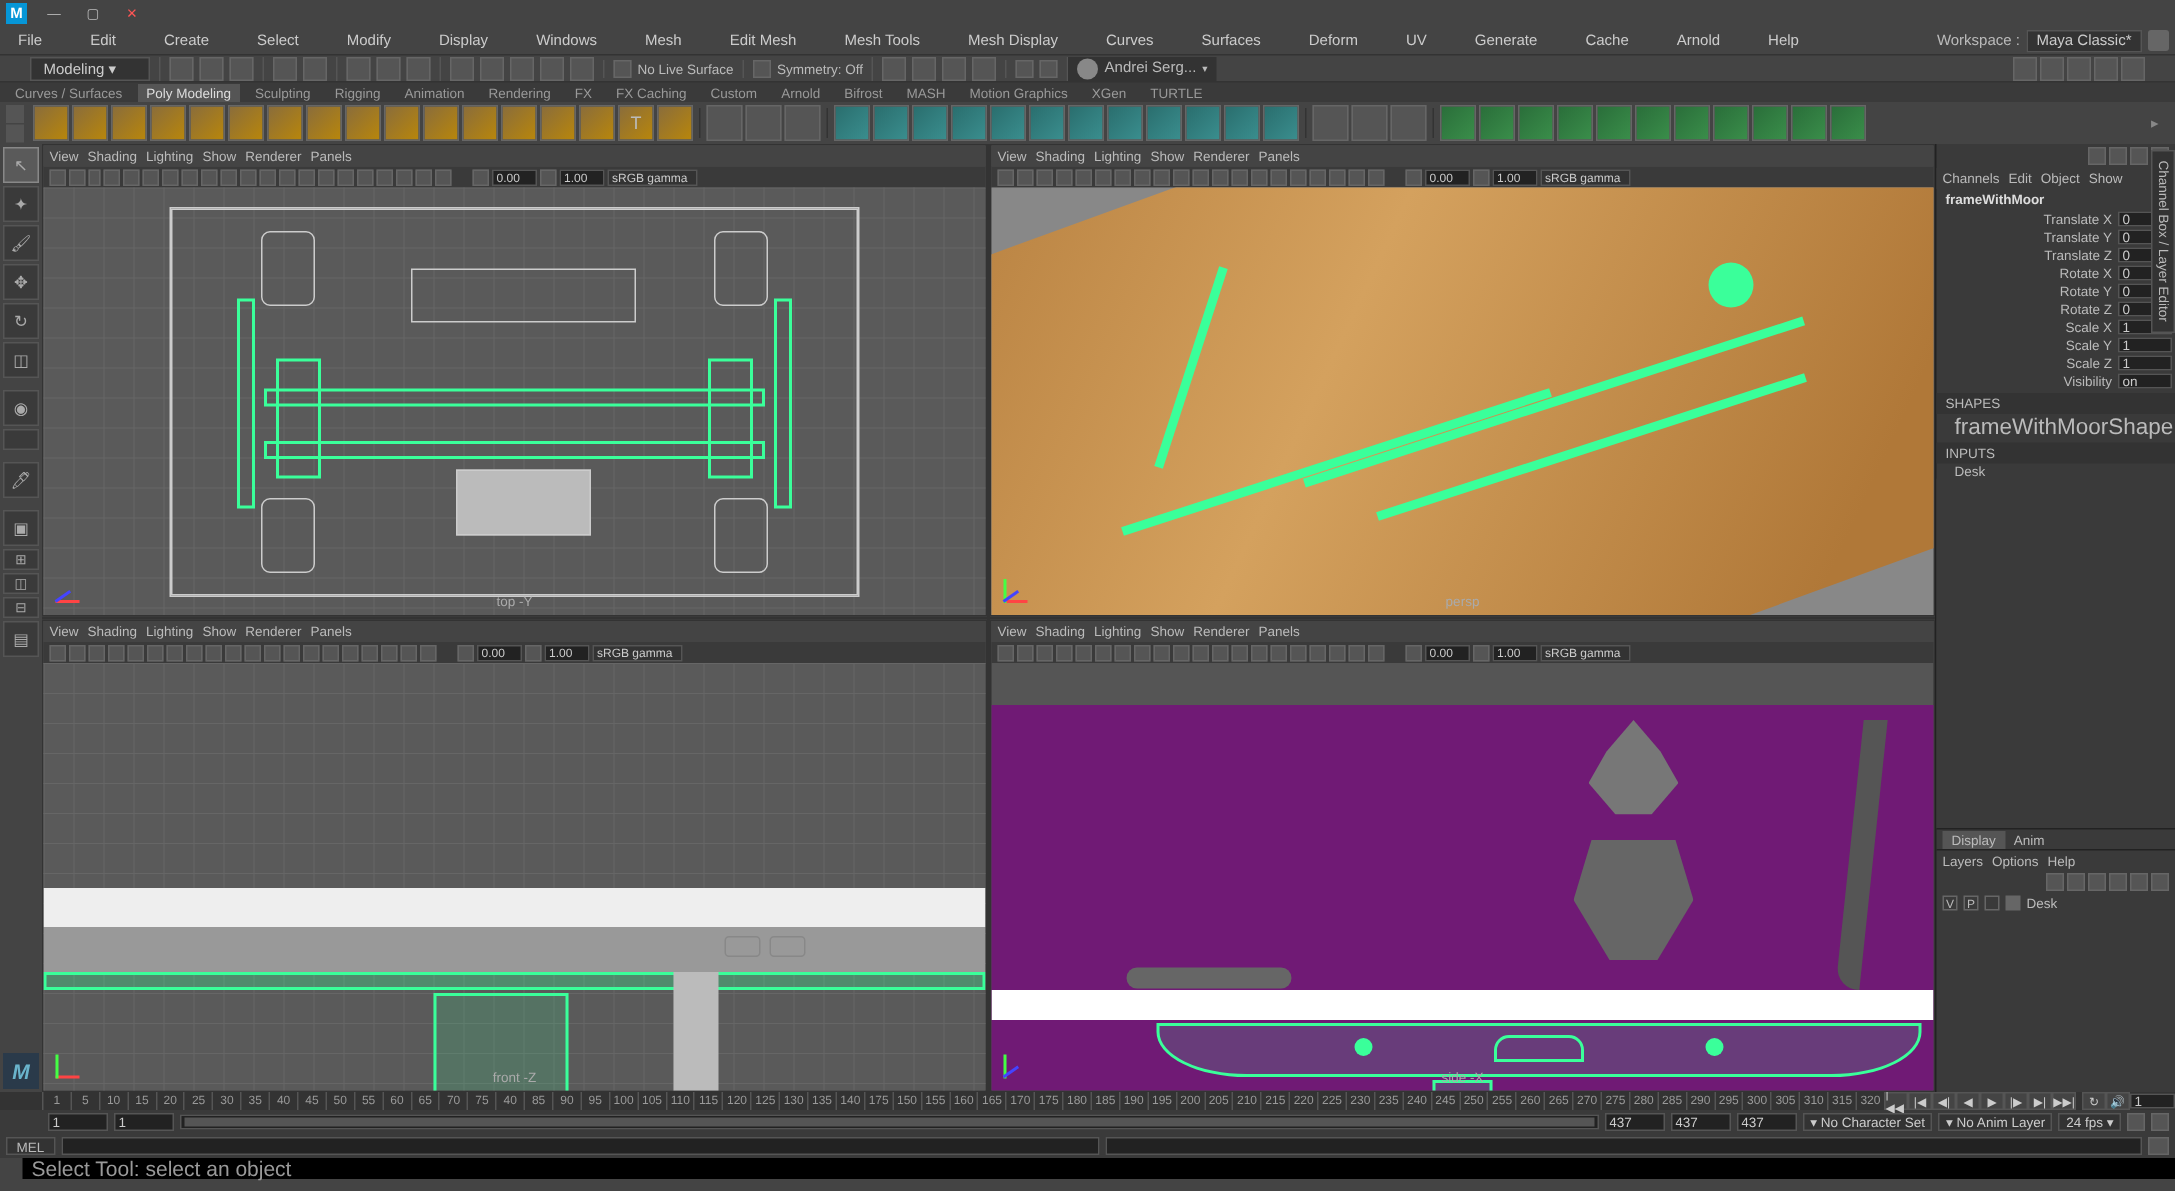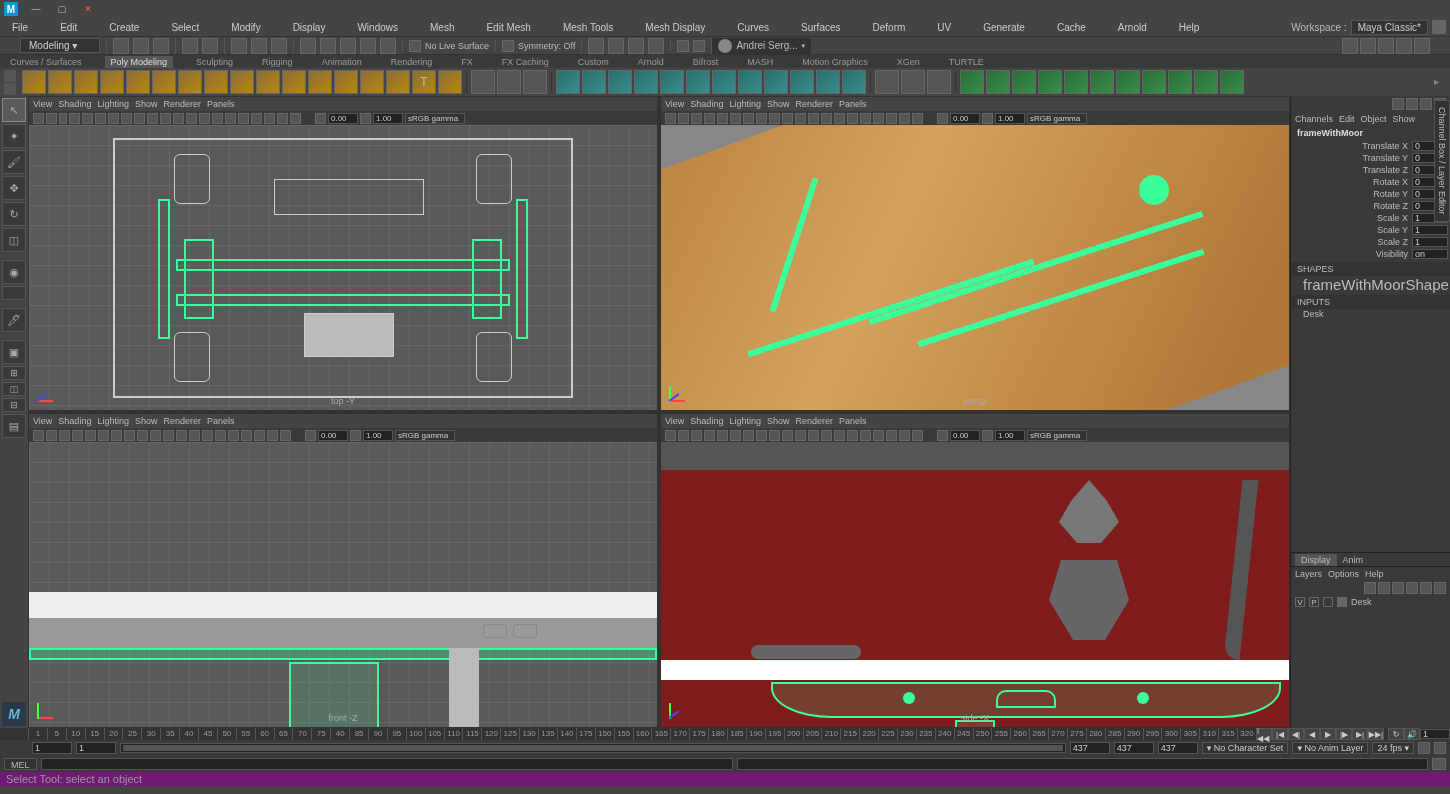--- a/index.html
+++ b/index.html
@@ -19,21 +19,21 @@
 .lock-icon { width: 14px; height: 14px; background: #666; border-radius: 2px; }
 
 .status-line { height: 18px; background: #444444; display: flex; align-items: center; padding: 0 20px; gap: 6px; border-top: 1px solid #333; }
 .mode-select { background: #333; border: 1px solid #555; color: #ccc; padding: 1px 8px; font-size: 10px; min-width: 80px; }
 .status-icon { width: 16px; height: 16px; background: #555; border: 1px solid #666; cursor: pointer; }
 .status-icon.small { width: 12px; height: 12px; }
 .sym-group { display: flex; align-items: center; gap: 4px; border-left: 1px solid #555; padding-left: 6px; }
 .user-badge { display: flex; align-items: center; gap: 4px; background: #333; padding: 1px 6px; }
 .user-avatar { width: 14px; height: 14px; background: #888; border-radius: 50%; }
 
-.shelf-tabs { height: 14px; background: #3a3a3a; display: flex; align-items: center; padding: 0 4px; gap: 17px; border-top: 1px solid #333; }
+.shelf-tabs { height: 14px; background: #3a3a3a; display: flex; align-items: center; padding: 0 4px; gap: 4px; border-top: 1px solid #333; }
 .shelf-tab { padding: 1px 6px; font-size: 9px; color: #999; cursor: pointer; background: #3a3a3a; }
 .shelf-tab.active { background: #555; color: #ddd; }
 
 .shelf { height: 28px; background: #444444; display: flex; align-items: center; padding: 2px 4px; gap: 2px; position: relative; }
 .shelf-icons-left { display: flex; flex-direction: column; gap: 1px; margin-right: 4px; }
 .shelf-small-icon { width: 12px; height: 12px; background: #555; }
 .shelf-btn { width: 24px; height: 24px; background: #555; border: 1px solid #666; cursor: pointer; display: flex; align-items: center; justify-content: center; font-size: 12px; }
 .shelf-btn.gold { background: linear-gradient(135deg, #8a6d3b, #b8860b); }
 .shelf-btn.teal { background: linear-gradient(135deg, #2a6e6e, #3a8e8e); }
 .shelf-btn.green { background: linear-gradient(135deg, #2a6e3a, #3a8e4a); }
@@ -53,21 +53,21 @@
 .viewport { background: #555; display: flex; flex-direction: column; position: relative; border: 1px solid #333; }
 .vp-menu { height: 14px; background: #444; display: flex; align-items: center; padding: 0 4px; gap: 6px; font-size: 9px; }
 .vp-menu span { cursor: pointer; color: #bbb; }
 .vp-toolbar { height: 14px; background: #3a3a3a; display: flex; align-items: center; padding: 0 4px; gap: 2px; }
 .vp-tool-icon { width: 11px; height: 11px; background: #555; border: 1px solid #666; cursor: pointer; }
 .vp-tool-icon.sm { width: 8px; }
 .vp-input { width: 30px; height: 11px; background: #222; border: 1px solid #555; color: #ccc; font-size: 8px; padding: 0 2px; }
 .vp-select { height: 11px; background: #333; border: 1px solid #555; color: #ccc; font-size: 8px; padding: 0 2px; min-width: 60px; }
 .vp-canvas { flex: 1; background: #5a5a5a; position: relative; overflow: hidden; }
 .vp-canvas.grid-bg { background: #5a5a5a; background-image: linear-gradient(#666 1px, transparent 1px), linear-gradient(90deg, #666 1px, transparent 1px); background-size: 20px 20px; }
-.vp-canvas.render-bg { background: #7f1d1d; margin-top: 28px; }
+.vp-canvas.render-bg { background: #701a75; margin-top: 28px; }
 .vp-label { position: absolute; bottom: 4px; left: 50%; transform: translateX(-50%); font-size: 9px; color: #aaa; }
 .vp-axis { position: absolute; bottom: 8px; left: 8px; width: 20px; height: 20px; }
 .axis-x { position: absolute; bottom: 0; left: 0; width: 16px; height: 2px; background: #ff4444; }
 .axis-y { position: absolute; bottom: 0; left: 0; width: 2px; height: 16px; background: #44ff44; }
 .axis-z { position: absolute; bottom: 0; left: 0; width: 12px; height: 2px; background: #4444ff; transform: rotate(-35deg); transform-origin: left; }
 
 .right-panel { width: 160px; background: #3a3a3a; display: flex; flex-direction: column; border-left: 1px solid #222; }
 .rp-tabs { height: 14px; display: flex; align-items: center; padding: 0 4px; gap: 6px; font-size: 9px; background: #3a3a3a; }
 .rp-tabs span { cursor: pointer; color: #bbb; }
 .rp-object { padding: 2px 6px; font-size: 9px; color: #ddd; font-weight: bold; }
@@ -96,21 +96,21 @@
 .range-slider { flex: 1; height: 10px; background: #222; position: relative; border: 1px solid #555; }
 .range-slider-fill { position: absolute; left: 2px; right: 2px; top: 1px; bottom: 1px; background: #555; }
 .range-select { background: #333; border: 1px solid #555; color: #ccc; font-size: 9px; padding: 0 4px; height: 12px; }
 
 .cmd-line { height: 16px; background: #3a3a3a; display: flex; align-items: center; padding: 0 4px; gap: 4px; }
 .cmd-label { background: #333; padding: 0 6px; font-size: 9px; height: 12px; line-height: 12px; border: 1px solid #555; }
 .cmd-input { flex: 1; height: 12px; background: #222; border: 1px solid #555; color: #ccc; font-size: 9px; padding: 0 4px; max-width: 48%; }
 .cmd-output { flex: 1; height: 12px; background: #222; border: 1px solid #555; }
 .script-icon { width: 14px; height: 12px; background: #555; border: 1px solid #666; cursor: pointer; }
 
-.help-line { height: 14px; background: #701a75; padding: 0 6px; font-size: 11px; color: #999; line-height: 14px; }
+.help-line { height: 14px; background: #000000; padding: 0 6px; font-size: 14px; color: #999; line-height: 14px; margin-left: 15px; }
 
 
 .desk-top { position: absolute; left: 50%; top: 50%; transform: translate(-50%, -50%); width: 460px; height: 260px; border: 1px solid #ccc; }
 .desk-top .frame-rect { position: absolute; border: 2px solid #3aff9a; }
 .desk-top .wire { position: absolute; border: 1px solid #ccc; }
 
 .persp-img { position: absolute; inset: 0; background: linear-gradient(135deg, #b07838 0%, #d4a15e 40%, #b07838 80%); transform: rotate(-20deg) scale(1.4); }
 .persp-overlay { position: absolute; inset: 0; }
 .persp-overlay .edge { position: absolute; background: #3aff9a; }
 

